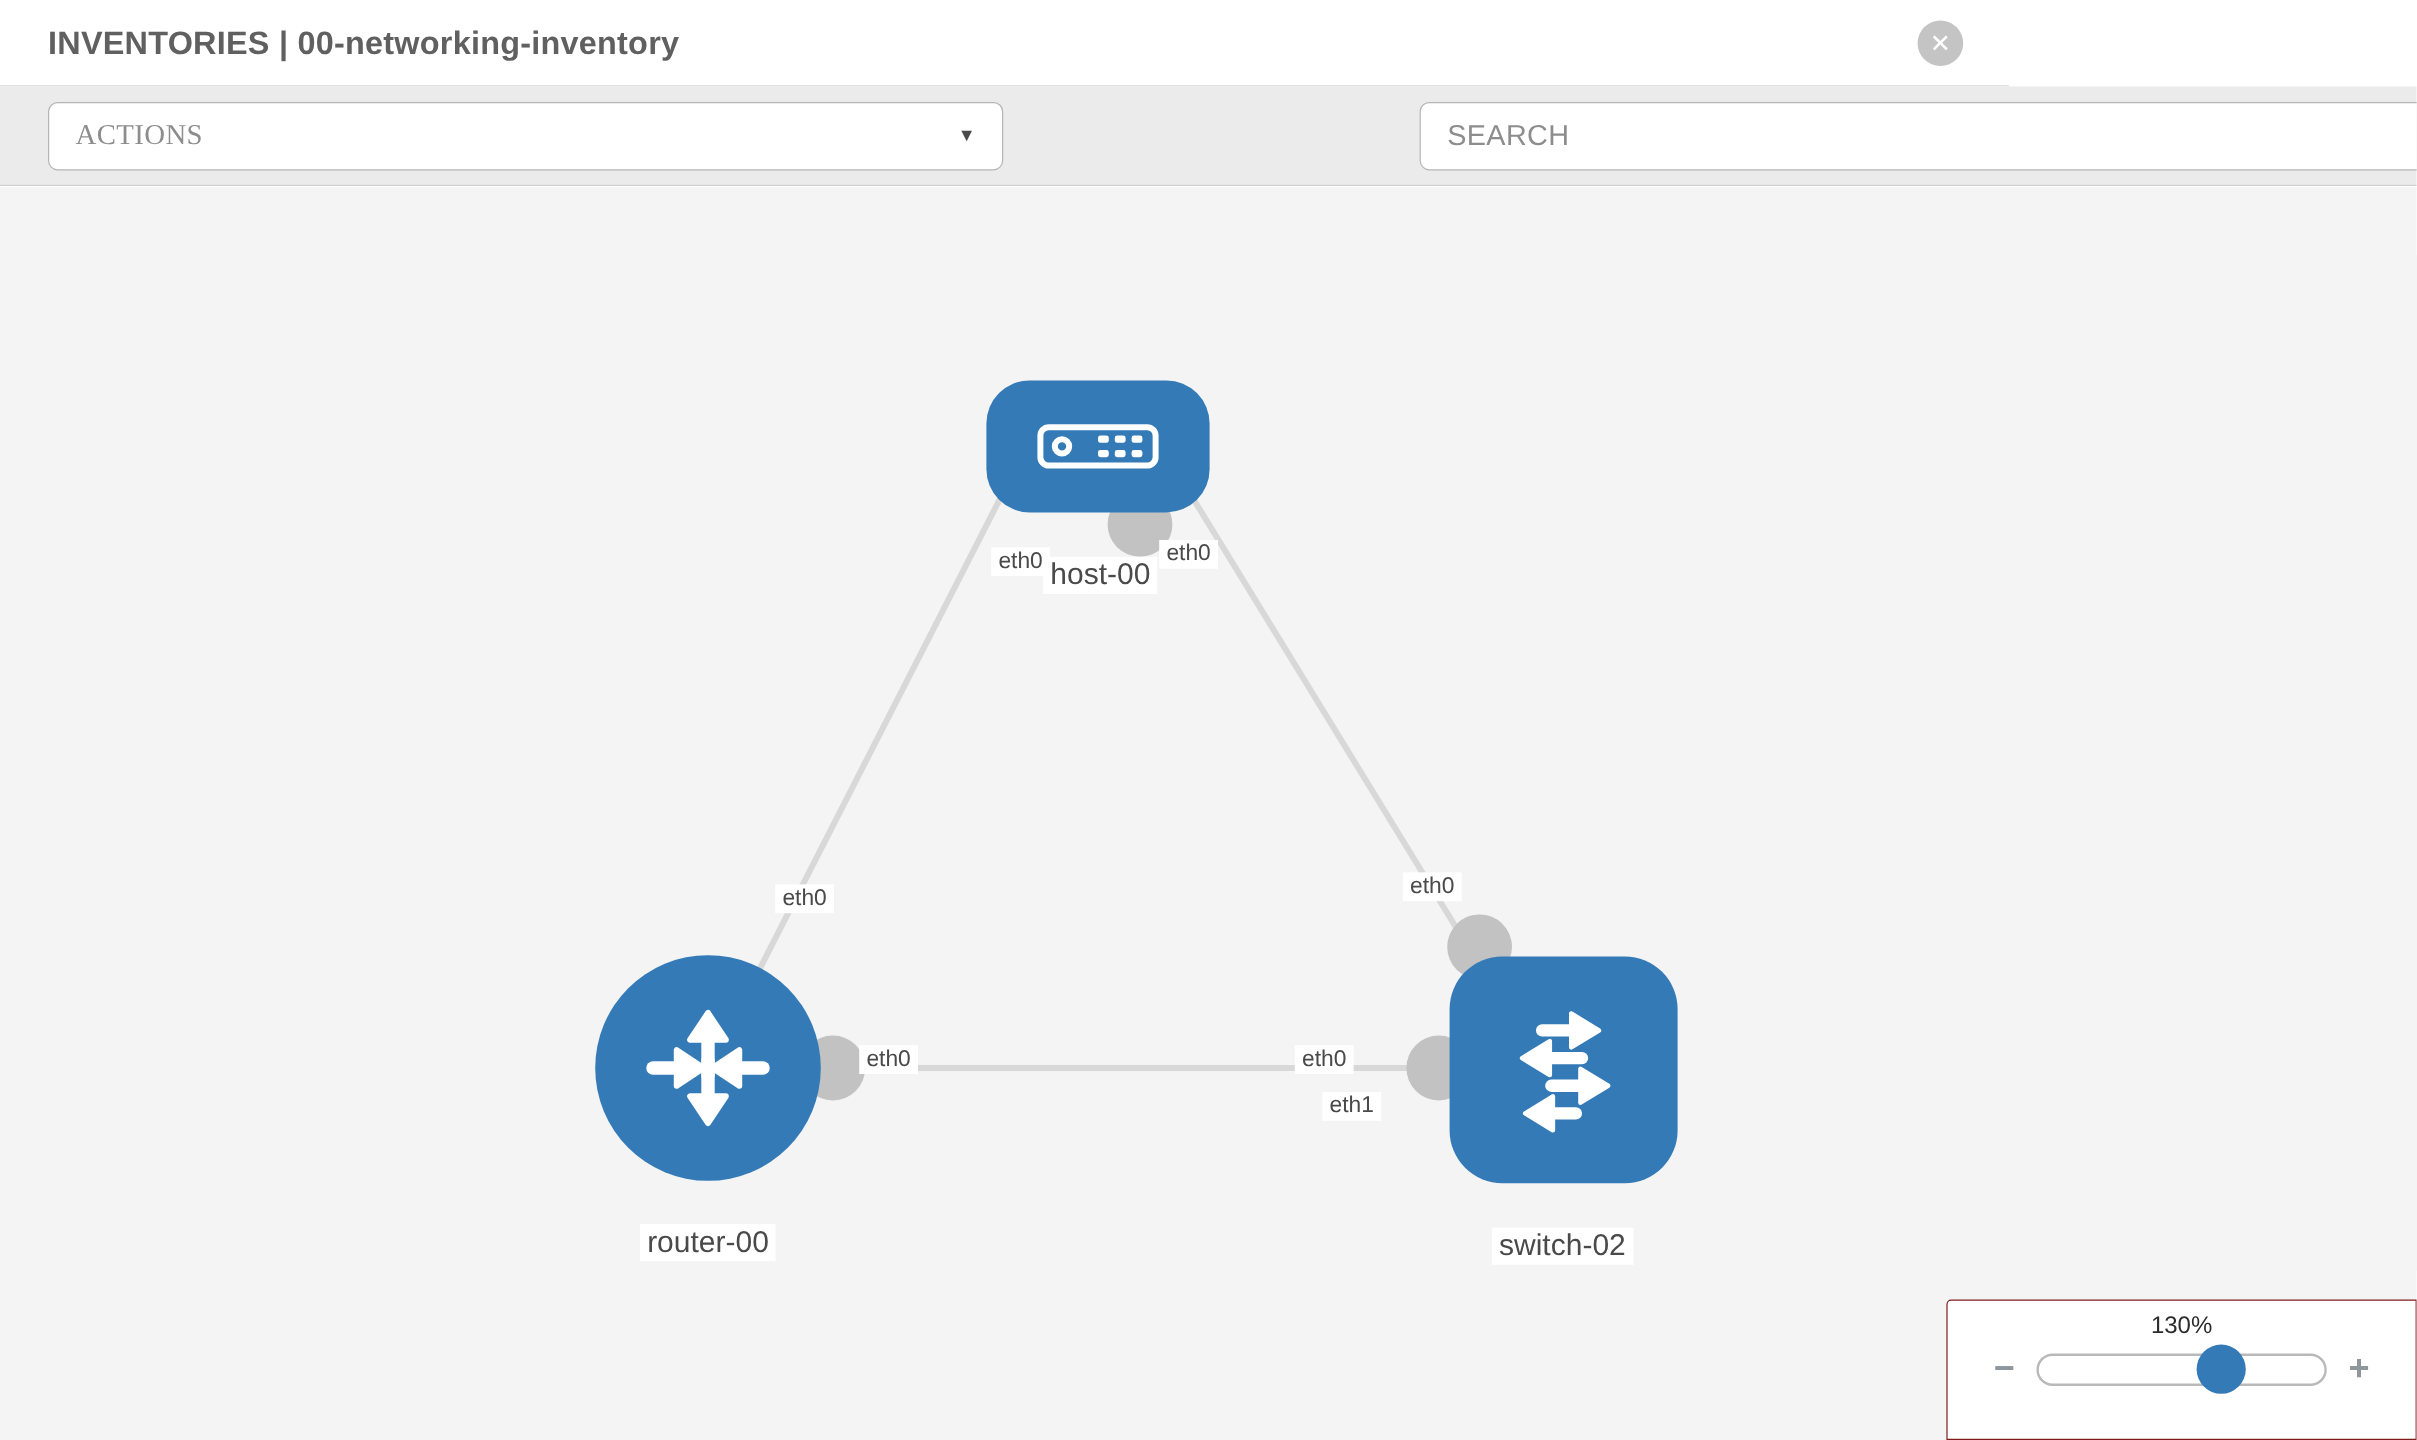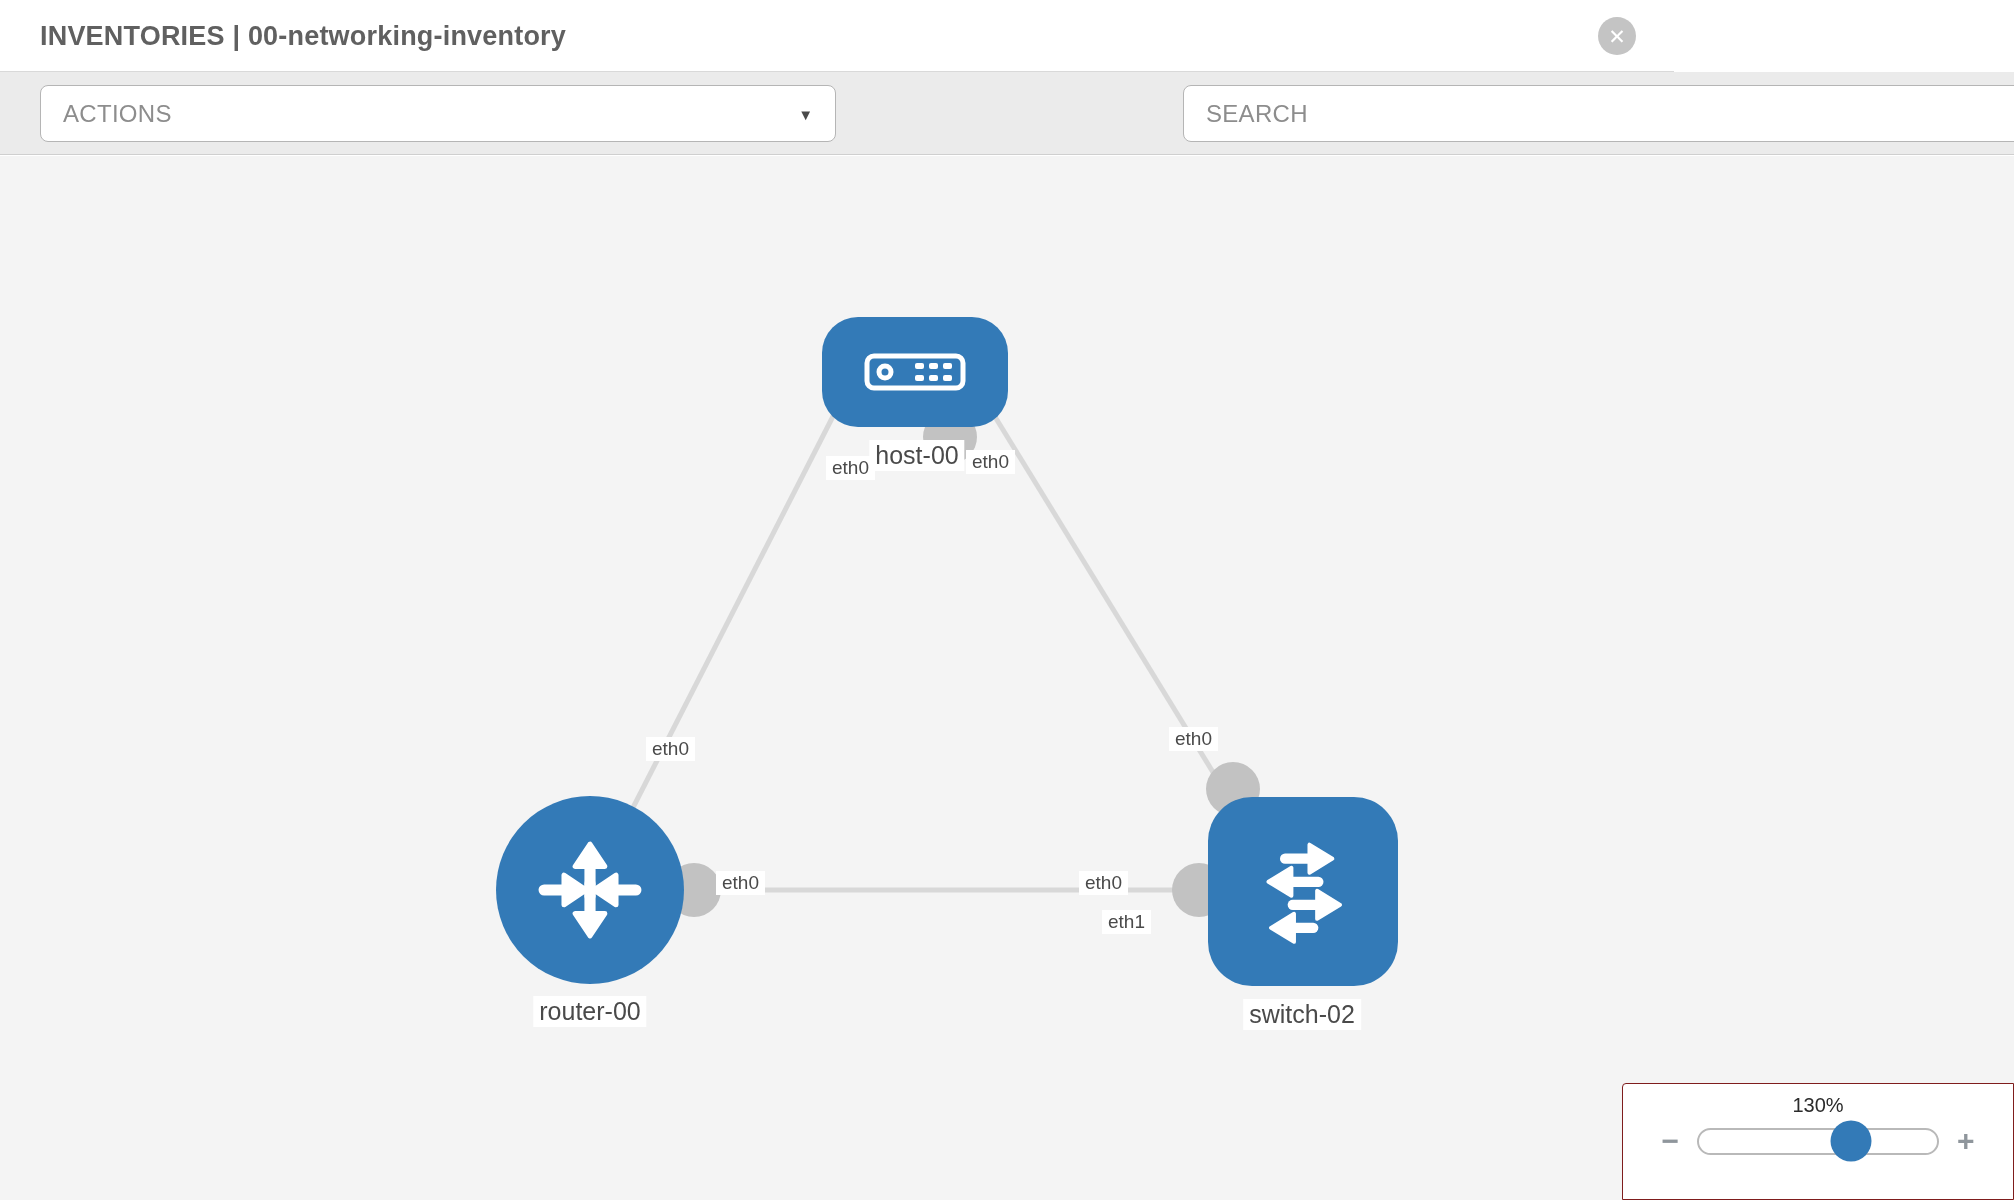--- a/index.html
+++ b/index.html
@@ -11,21 +11,21 @@
   .header { position:absolute; left:0; top:0; width:1674px; height:72px; background:#fff; border-bottom:1px solid #d9d9d9; }
   .title { position:absolute; left:40px; top:0; line-height:72px; font-size:27px; font-weight:700; color:#606060; letter-spacing:.2px; }
   .close-btn { position:absolute; right:38px; top:17px; width:38px; height:38px; border-radius:50%; background:#c4c4c4; cursor:pointer; display:flex; align-items:center; justify-content:center; }
   .close-btn span { color:#fff; font-size:21px; font-weight:900; line-height:1; }
 
   
   .toolbar { position:absolute; left:0; top:72px; width:2014px; height:83px; background:#ebebeb; border-bottom:1px solid #cfcfcf; }
   .select { position:absolute; top:13px; height:57px; background:#fff; border:1px solid #b5b5b5; border-radius:8px; display:flex; align-items:center; padding:0 22px; cursor:pointer; }
   .select .sel-label { font-size:24px; color:#8d8d8d; letter-spacing:.3px; }
   .select .caret { position:absolute; right:22px; top:50%; transform:translateY(-50%); font-size:15px; color:#4a4a4a; }
-  .select.actions { left:40px; width:796px; }
+  .select.actions { left:40px; width:796px;font-family:Liberation Serif, serif; }
   .select.search { left:1183px; width:924px; }
   .tool-icon { position:absolute; top:95px; width:38px; height:38px; cursor:pointer; }
   .tool-icon.wrench { left:1046px; }
   .tool-icon.key { left:1116px; transform:rotate(45deg); }
   .tool-icon svg { width:100%; height:100%; fill:#7b8690; }
 
   
   .canvas { position:absolute; left:0; top:156px; width:2014px; height:1044px; background:#f4f4f4; }
   .net-svg { position:absolute; left:0; top:0; }
   .net-svg line { stroke:#d8d8d8; stroke-width:5; }
@@ -33,21 +33,21 @@
 
   .node { position:absolute; background:#337ab7; display:flex; align-items:center; justify-content:center; cursor:pointer; }
   .node.host   { left:822px;  top:161px; width:186px; height:110px; border-radius:36px; }
   .node.router { left:496px;  top:640px; width:188px; height:188px; border-radius:50%; }
   .node.switch { left:1208px; top:641px; width:190px; height:189px; border-radius:44px; }
   .node svg { display:block; }
 
   .nlabel { position:absolute; background:#fff; color:#4a4a4a; padding:1px 6px; white-space:nowrap; }
   .nlabel.big { font-size:25px; }
   .nlabel.small { font-size:19px; }
-  .centered { transform:translateX(-50%); }
+  .centered { transform:translateX(-50%);margin-top:24px; }
 
   
   .zoom-panel { position:absolute; left:1622px; top:927px; width:392px; height:117px; background:#fff; border:1px solid #7f1d1d; border-radius:4px 0 0 0; }
   .zoom-level { text-align:center; margin-top:10px; font-size:20px; color:#2b2b2b; }
   .zoom-row { position:absolute; left:0; top:42px; width:100%; display:flex; align-items:center; justify-content:center; }
   .zoom-btn { font-size:30px; font-weight:700; color:#8f969c; line-height:30px; cursor:pointer; user-select:none; }
   .zoom-track { position:relative; width:242px; height:27px; margin:0 18px; background:#fff; border:2px solid #b9b9b9; border-radius:14px; cursor:pointer; }
   .zoom-handle { position:absolute; left:64%; top:50%; transform:translate(-50%,-50%); width:41px; height:41px; border-radius:50%; background:#337ab7; cursor:grab; }
 </style>
 </head>

